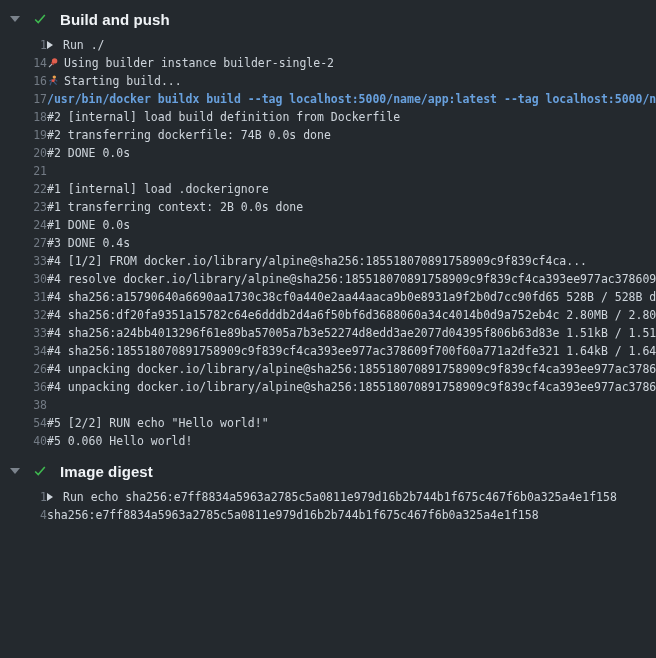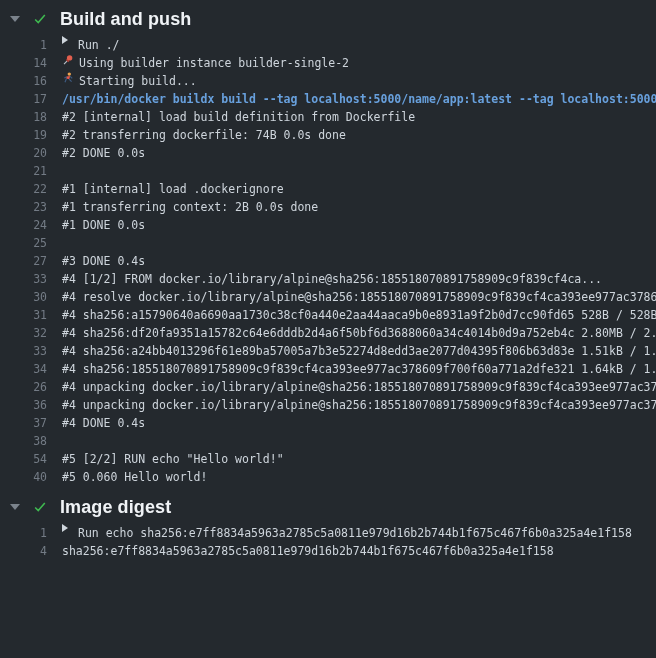--- a/index.html
+++ b/index.html
@@ -31,45 +31,44 @@
   .toggle-icon.right {
     width: 0;
     border-top: 5px solid transparent;
     border-bottom: 5px solid transparent;
     border-left: 6px solid #7b838c;
   }
   .check-icon { margin-left: 13px; width: 14px; height: 14px; flex: 0 0 auto; }
   .section-title {
     margin-left: 13px;
     color: #f0f3f6;
-    font-size: 18px;
+    font-size: 15px;
     font-weight: bold;
     letter-spacing: 0.1px;
   }
 
   
   .log-lines { margin-top: 4px; margin-bottom: 8px; }
   .log-line {
     display: flex;
     height: 18px; line-height: 18px;
     font-family: "DejaVu Sans Mono", monospace;
     font-size: 11.5px;
     white-space: pre;
   }
   .ln {
     flex: 0 0 47px; width: 47px;
     text-align: right;
     color: #737b85;
     cursor: pointer;
   }
   .lc {
-    margin-left: 15px;
     color: #ced5dc;
     overflow: hidden;
-    display: flex; 
+    display: flex; align-items: center;
   }
   .lc.command { color: #68a0dd; font-weight: bold; }
   .txt { white-space: pre; }
 
   
   .icon-slot { display: inline-flex; align-items: center; flex: 0 0 auto; }
   .play-icon {
     width: 0; height: 0;
     border-left: 6px solid #ced5dc;
     border-top: 4.5px solid transparent;
@@ -149,24 +148,20 @@
   <div class="log-line">
     <span class="ln">23</span>
     <span class="lc"><span class="txt">#1 transferring context: 2B 0.0s done</span></span>
   </div>
 
   <div class="log-line">
     <span class="ln">24</span>
     <span class="lc"><span class="txt">#1 DONE 0.0s</span></span>
   </div>
 
-  <div class="log-line">
-    <span class="ln">25</span>
-    <span class="lc"><span class="txt"></span></span>
-  </div>
 
 
   <div class="log-line">
     <span class="ln">27</span>
     <span class="lc"><span class="txt">#3 DONE 0.4s</span></span>
   </div>
 
 
   <div class="log-line">
     <span class="ln">33</span>
@@ -201,24 +196,20 @@
   <div class="log-line">
     <span class="ln">26</span>
     <span class="lc"><span class="txt">#4 unpacking docker.io/library/alpine@sha256:185518070891758909c9f839cf4ca393ee977ac378609f700f60a771a2dfe321</span></span>
   </div>
 
   <div class="log-line">
     <span class="ln">36</span>
     <span class="lc"><span class="txt">#4 unpacking docker.io/library/alpine@sha256:185518070891758909c9f839cf4ca393ee977ac378609f700f60a771a2dfe321 0.0s done</span></span>
   </div>
 
-  <div class="log-line">
-    <span class="ln">37</span>
-    <span class="lc"><span class="txt">#4 DONE 0.4s</span></span>
-  </div>
 
   <div class="log-line">
     <span class="ln">38</span>
     <span class="lc"><span class="txt"></span></span>
   </div>
 
   <div class="log-line">
     <span class="ln">54</span>
     <span class="lc"><span class="txt">#5 [2/2] RUN echo "Hello world!"</span></span>
   </div>

